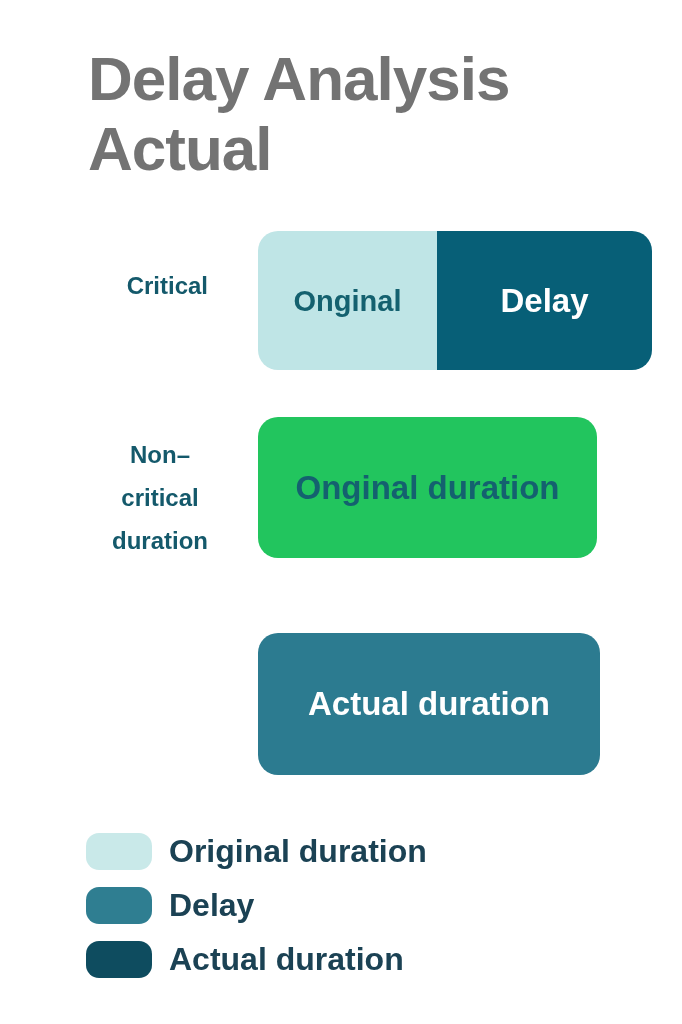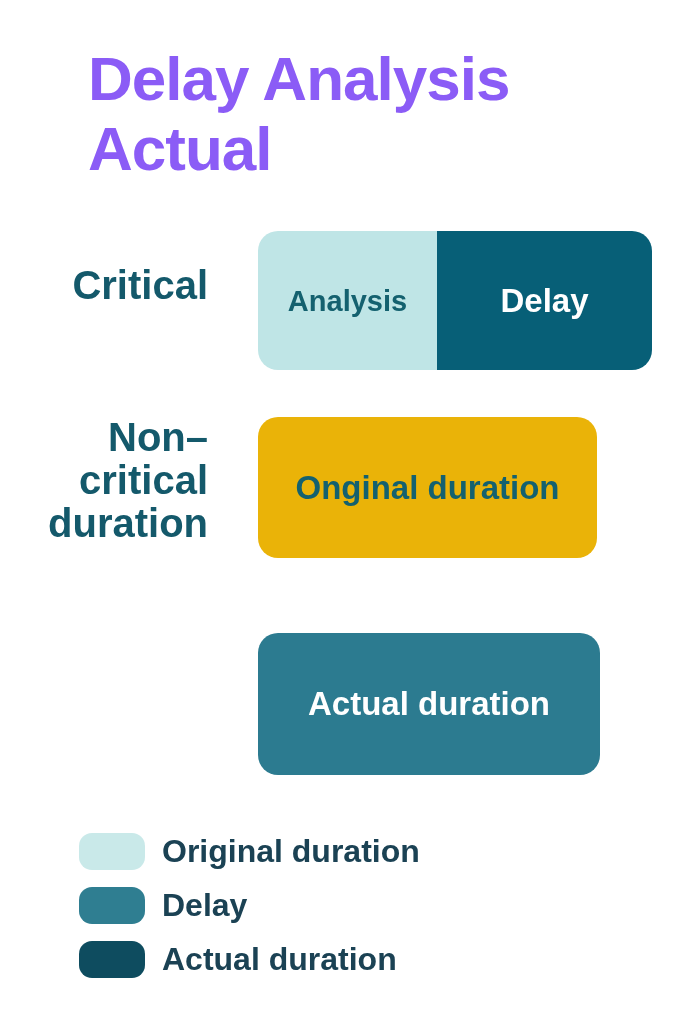--- a/index.html
+++ b/index.html
@@ -23,27 +23,27 @@
     font-weight: 700;
     letter-spacing: -1px;
   }
   .title .line { display: block; }
 
   
   .row-label {
     position: absolute;
     right: 474px;
     text-align: right;
-    font-size: 40px;
+    font-size: 24px;
     line-height: 43px;
     font-weight: 700;
     white-space: nowrap;
   }
   .label-critical { top: 264px; }
-  .label-noncritical { top: 416px; }
+  .label-noncritical { top: 433px; text-align: center; }
   .row-label .line { display: block; }
 
   
   .bar {
     position: absolute;
     display: flex;
     align-items: stretch;
   }
   .bar-critical { left: 258px; top: 231px; width: 394px; height: 139px; }
   .bar-noncritical { left: 258px; top: 417px; width: 339px; height: 141px; border-radius: 20px; align-items: center; justify-content: center; }
@@ -68,21 +68,21 @@
   .bar-text {
     font-size: 33px;
     font-weight: 700;
     text-align: center;
     white-space: nowrap;
   }
 
   
   .legend-item {
     position: absolute;
-    left: 79px;
+    left: 86px;
     display: flex;
     align-items: center;
   }
   .legend-item-1 { top: 833px; }
   .legend-item-2 { top: 887px; }
   .legend-item-3 { top: 941px; }
   .swatch {
     width: 66px;
     height: 37px;
     border-radius: 13px;
@@ -94,47 +94,47 @@
     line-height: 37px;
     font-weight: 700;
     white-space: nowrap;
   }
 </style>
 </head>
 <body>
 
 <div class="canvas">
 
-  <h1 class="title" style="color: #8b5cf6;">
+  <h1 class="title" style="color: #737373;">
     <span class="line">Delay Analysis</span>
     <span class="line">Actual</span>
   </h1>
 
   <div class="row-label label-critical" style="color: rgb(20, 89, 107);">
     <span class="line">Critical</span>
   </div>
 
   <div class="bar bar-critical">
     <div class="seg seg-original" style="background-color: rgb(191, 229, 230);">
       <div class="seg-text" style="color: rgb(20, 97, 111);">
-        <span class="line">Analysis</span>
+        <span class="line">Onginal</span>
       </div>
     </div>
     <div class="seg seg-delay" style="background-color: rgb(7, 95, 119);">
       <span class="bar-text" style="color: rgb(255, 255, 255);">Delay</span>
     </div>
   </div>
 
   <div class="row-label label-noncritical" style="color: rgb(20, 89, 107);">
     <span class="line">Non–</span>
     <span class="line">critical</span>
     <span class="line">duration</span>
   </div>
 
-  <div class="bar bar-noncritical" style="background-color: #eab308;">
+  <div class="bar bar-noncritical" style="background-color: #22c55e;">
     <span class="bar-text" style="color: rgb(20, 97, 111);">Onginal duration</span>
   </div>
 
   <div class="bar bar-actual" style="background-color: rgb(44, 123, 144);">
     <span class="bar-text" style="color: rgb(255, 255, 255);">Actual duration</span>
   </div>
 
   <div class="legend-item legend-item-1">
     <span class="swatch" style="background-color: rgb(201, 233, 233);"></span>
     <span class="legend-label" style="color: rgb(27, 66, 84);">Original duration</span>

